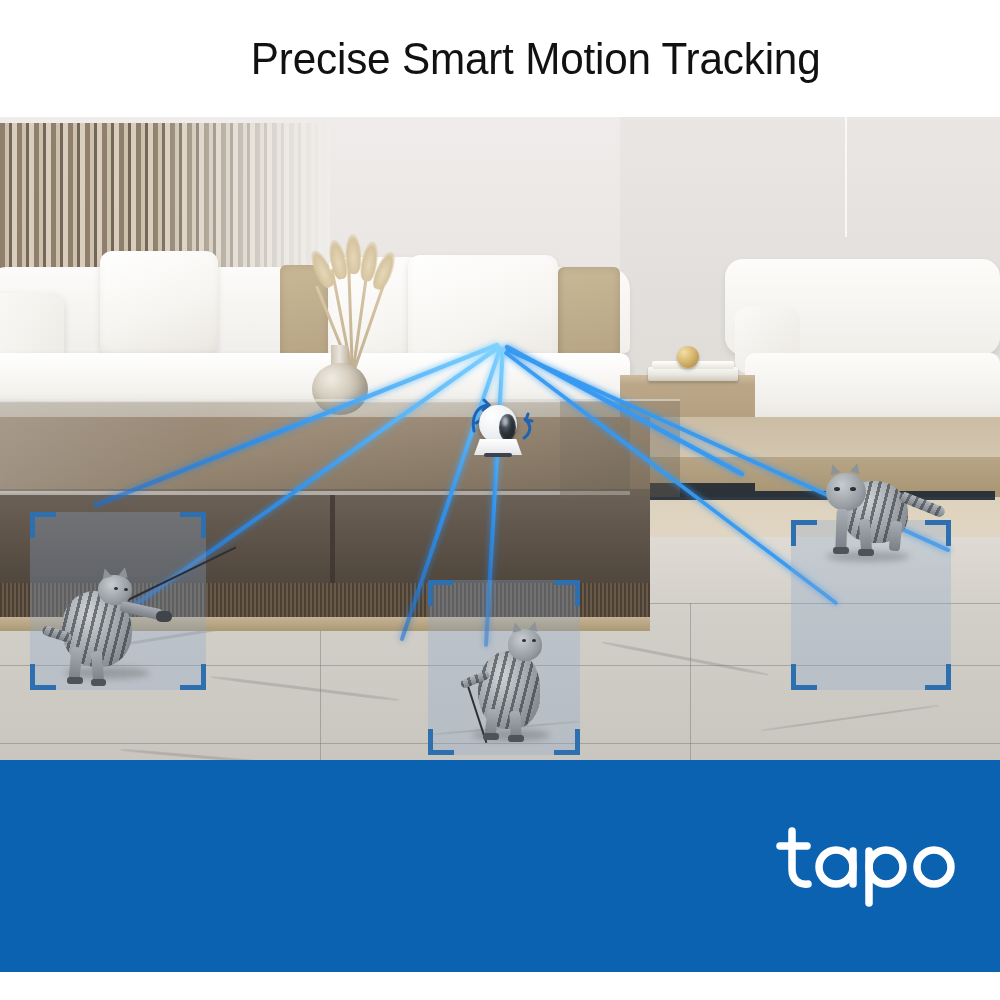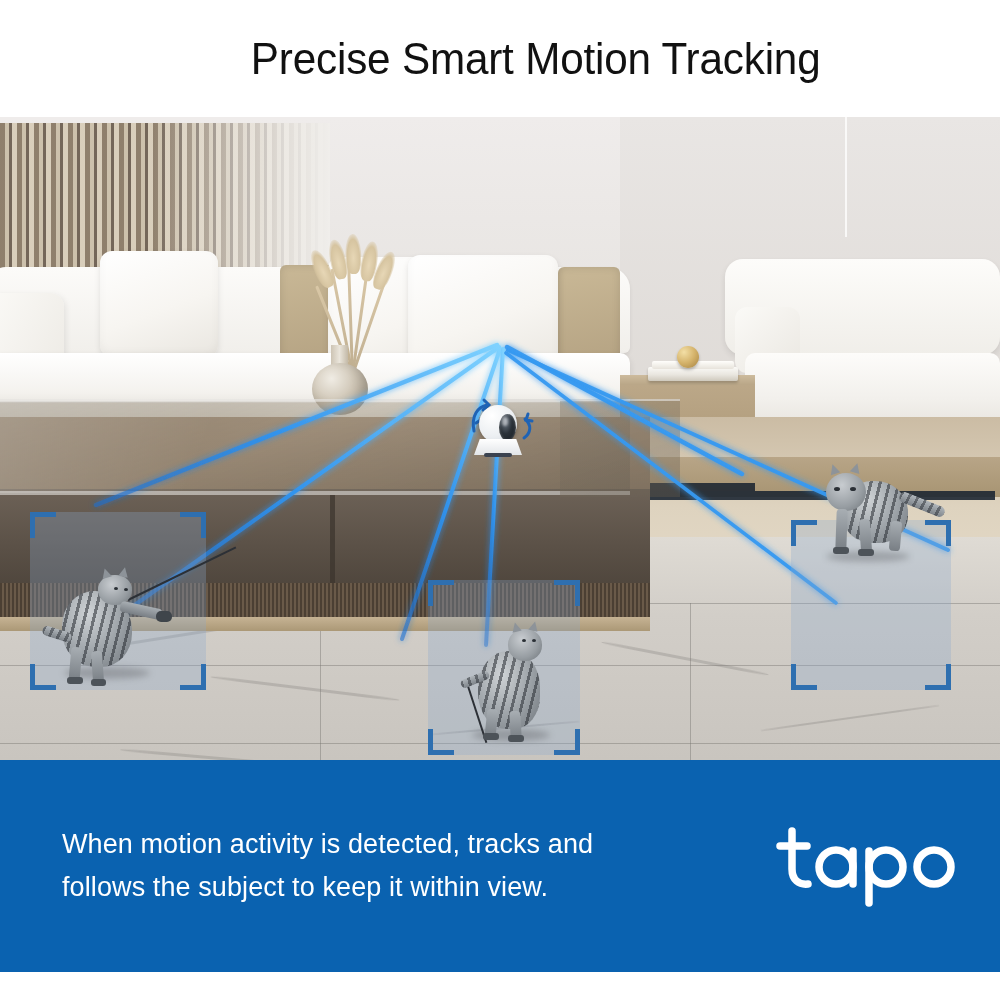--- a/index.html
+++ b/index.html
@@ -433,22 +433,20 @@
       <div class="leg" style="left:48px;top:72px;width:11px;height:34px;transform:rotate(-4deg);"></div>
       <div class="leg" style="left:78px;top:74px;width:11px;height:30px;transform:rotate(5deg);"></div>
       <div class="paw" style="left:21px;top:100px;width:16px;height:7px;"></div>
       <div class="paw" style="left:46px;top:102px;width:16px;height:7px;"></div>
       <div class="tail" style="left:86px;top:52px;width:48px;height:11px;transform:rotate(22deg);"></div>
     </div>
 
   </div>
 
   <div class="banner">
-    <div class="banner-text">When motion activity is detected, tracks and
-follows the subject to keep it within view.</div>
     <svg class="logo" viewBox="0 0 190 86">
       <g fill="none" stroke="#ffffff" stroke-width="7.5" stroke-linecap="round">
 
         <path d="M18 8 L18 46 C18 57 25 62 34 61"></path>
         <path d="M6 23 L33 23"></path>
 
         <circle cx="62" cy="44" r="17"></circle>
         <path d="M79 28 L79 61"></path>
 
         <circle cx="112" cy="44" r="17"></circle>

